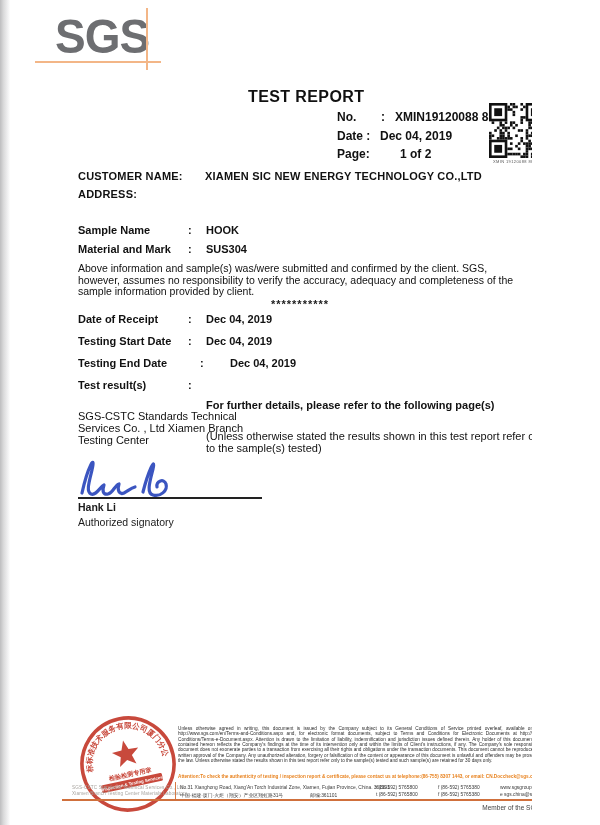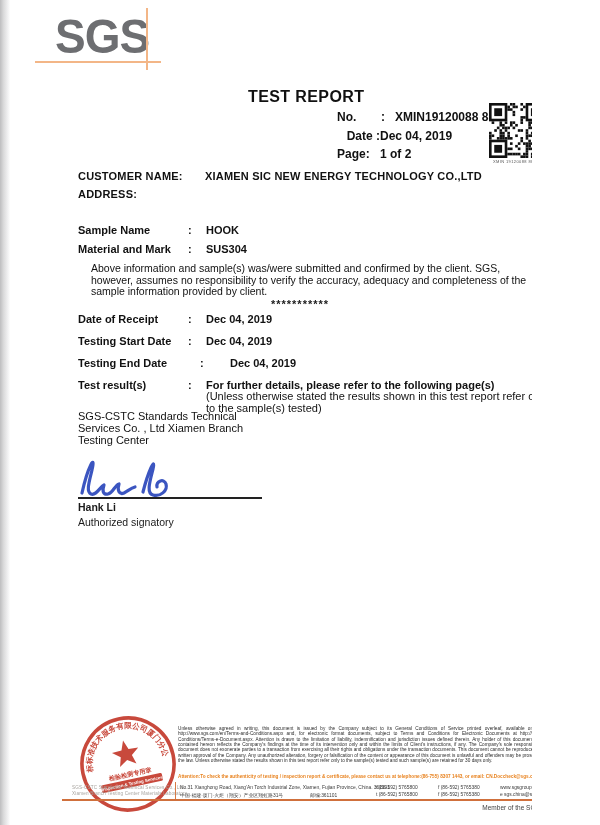--- a/index.html
+++ b/index.html
@@ -21,21 +21,21 @@
   
   .crow{left:78px;font-size:11px;font-weight:bold;display:flex;color:#111;letter-spacing:.2px;}
   .crow .cl{width:127px;flex:none;}
   
   .frow{left:78px;font-size:11px;display:flex;color:#111;}
   .frow .fl{width:110px;flex:none;font-weight:bold;}
   .frow .fc{width:18px;flex:none;font-weight:bold;text-align:left;}
   .frow .fv{font-weight:bold;}
   .para{font-size:10.5px;line-height:11.5px;color:#111;}
   #stars{left:0;width:600px;text-align:center;font-size:11px;font-weight:bold;letter-spacing:1px;}
-  .resnote{font-weight:normal;}
+  .resnote{font-weight:normal;margin-top:20px;}
   
   .sline{font-size:11px;line-height:12.2px;color:#111;}
   #sigrule{background:#222;height:2px;}
   
   #seal{left:76px;top:714px;width:104px;height:100px;transform:rotate(-12deg);opacity:.92;}
   .sealsub{font-size:4.6px;color:#a7a39e;letter-spacing:.2px;line-height:5.6px;}
   
   #legal{left:178px;top:726px;width:414px;font-size:4.7px;line-height:5.35px;
          color:#2b2b2b;text-align:justify;}
   #attention{left:178px;top:774px;width:414px;font-size:4.7px;line-height:5.4px;
@@ -60,24 +60,24 @@
   <div class="abs cropline" style="left:146px;top:8px;width:2px;height:62px;"></div>
 
   <div id="title" class="abs">TEST REPORT</div>
 
   <div class="abs metarow" style="left:337px;top:110px;">
     <span class="ml">No.</span>
     <span style="width:14px;">:</span>
     <span>XMIN19120088 88ML</span>
   </div>
   <div class="abs metarow" style="left:337px;top:129px;">
-    <span class="ml" style="width:43px;text-align:right;">Date :</span>
+    <span class="ml" style="width:43px;">Date :</span>
     <span>Dec 04, 2019</span>
   </div>
-  <div class="abs metarow" style="left:337px;top:147px;">
+  <div class="abs metarow" style="left:337px;top:147px;gap:20px;">
     <span class="ml" style="width:43px;">Page:</span>
     <span>1 of 2</span>
   </div>
 
   <div class="abs" id="qrbox" style="left:489px;top:103px;width:55px;height:55px;"><svg width="55" height="55" viewBox="0 0 55 55">
         <rect width="55" height="55" fill="#fff"></rect>
         <rect x="20.952380952380953" y="0" width="2.619047619047619" height="2.619047619047619" fill="#111"></rect>
         <rect x="23.571428571428573" y="0" width="2.619047619047619" height="2.619047619047619" fill="#111"></rect>
         <rect x="31.42857142857143" y="0" width="2.619047619047619" height="2.619047619047619" fill="#111"></rect>
         <rect x="18.333333333333332" y="2.619047619047619" width="2.619047619047619" height="2.619047619047619" fill="#111"></rect>
@@ -225,21 +225,21 @@
   <div class="abs frow" style="top:224px;">
     <span class="fl">Sample Name</span>
     <span class="fc">:</span>
     <span class="fv">HOOK</span>
   </div>
   <div class="abs frow" style="top:243px;">
     <span class="fl">Material and Mark</span>
     <span class="fc">:</span>
     <span class="fv">SUS304</span>
   </div>
-  <div class="abs para" style="left:78px;top:263px;width:448px;margin-left:13px;">Above information and sample(s) was/were submitted and confirmed by the client. SGS, however, assumes no responsibility to verify the accuracy, adequacy and completeness of the sample information provided by client.</div>
+  <div class="abs para" style="left:78px;top:263px;width:448px;">Above information and sample(s) was/were submitted and confirmed by the client. SGS, however, assumes no responsibility to verify the accuracy, adequacy and completeness of the sample information provided by client.</div>
   <div id="stars" class="abs" style="top:298px;">***********</div>
 
   <div class="abs frow" style="top:313px;">
     <span class="fl">Date of Receipt</span>
     <span class="fc">:</span>
     <span class="fv">Dec 04, 2019</span>
   </div>
   <div class="abs frow" style="top:335px;">
     <span class="fl">Testing Start Date</span>
     <span class="fc">:</span>

